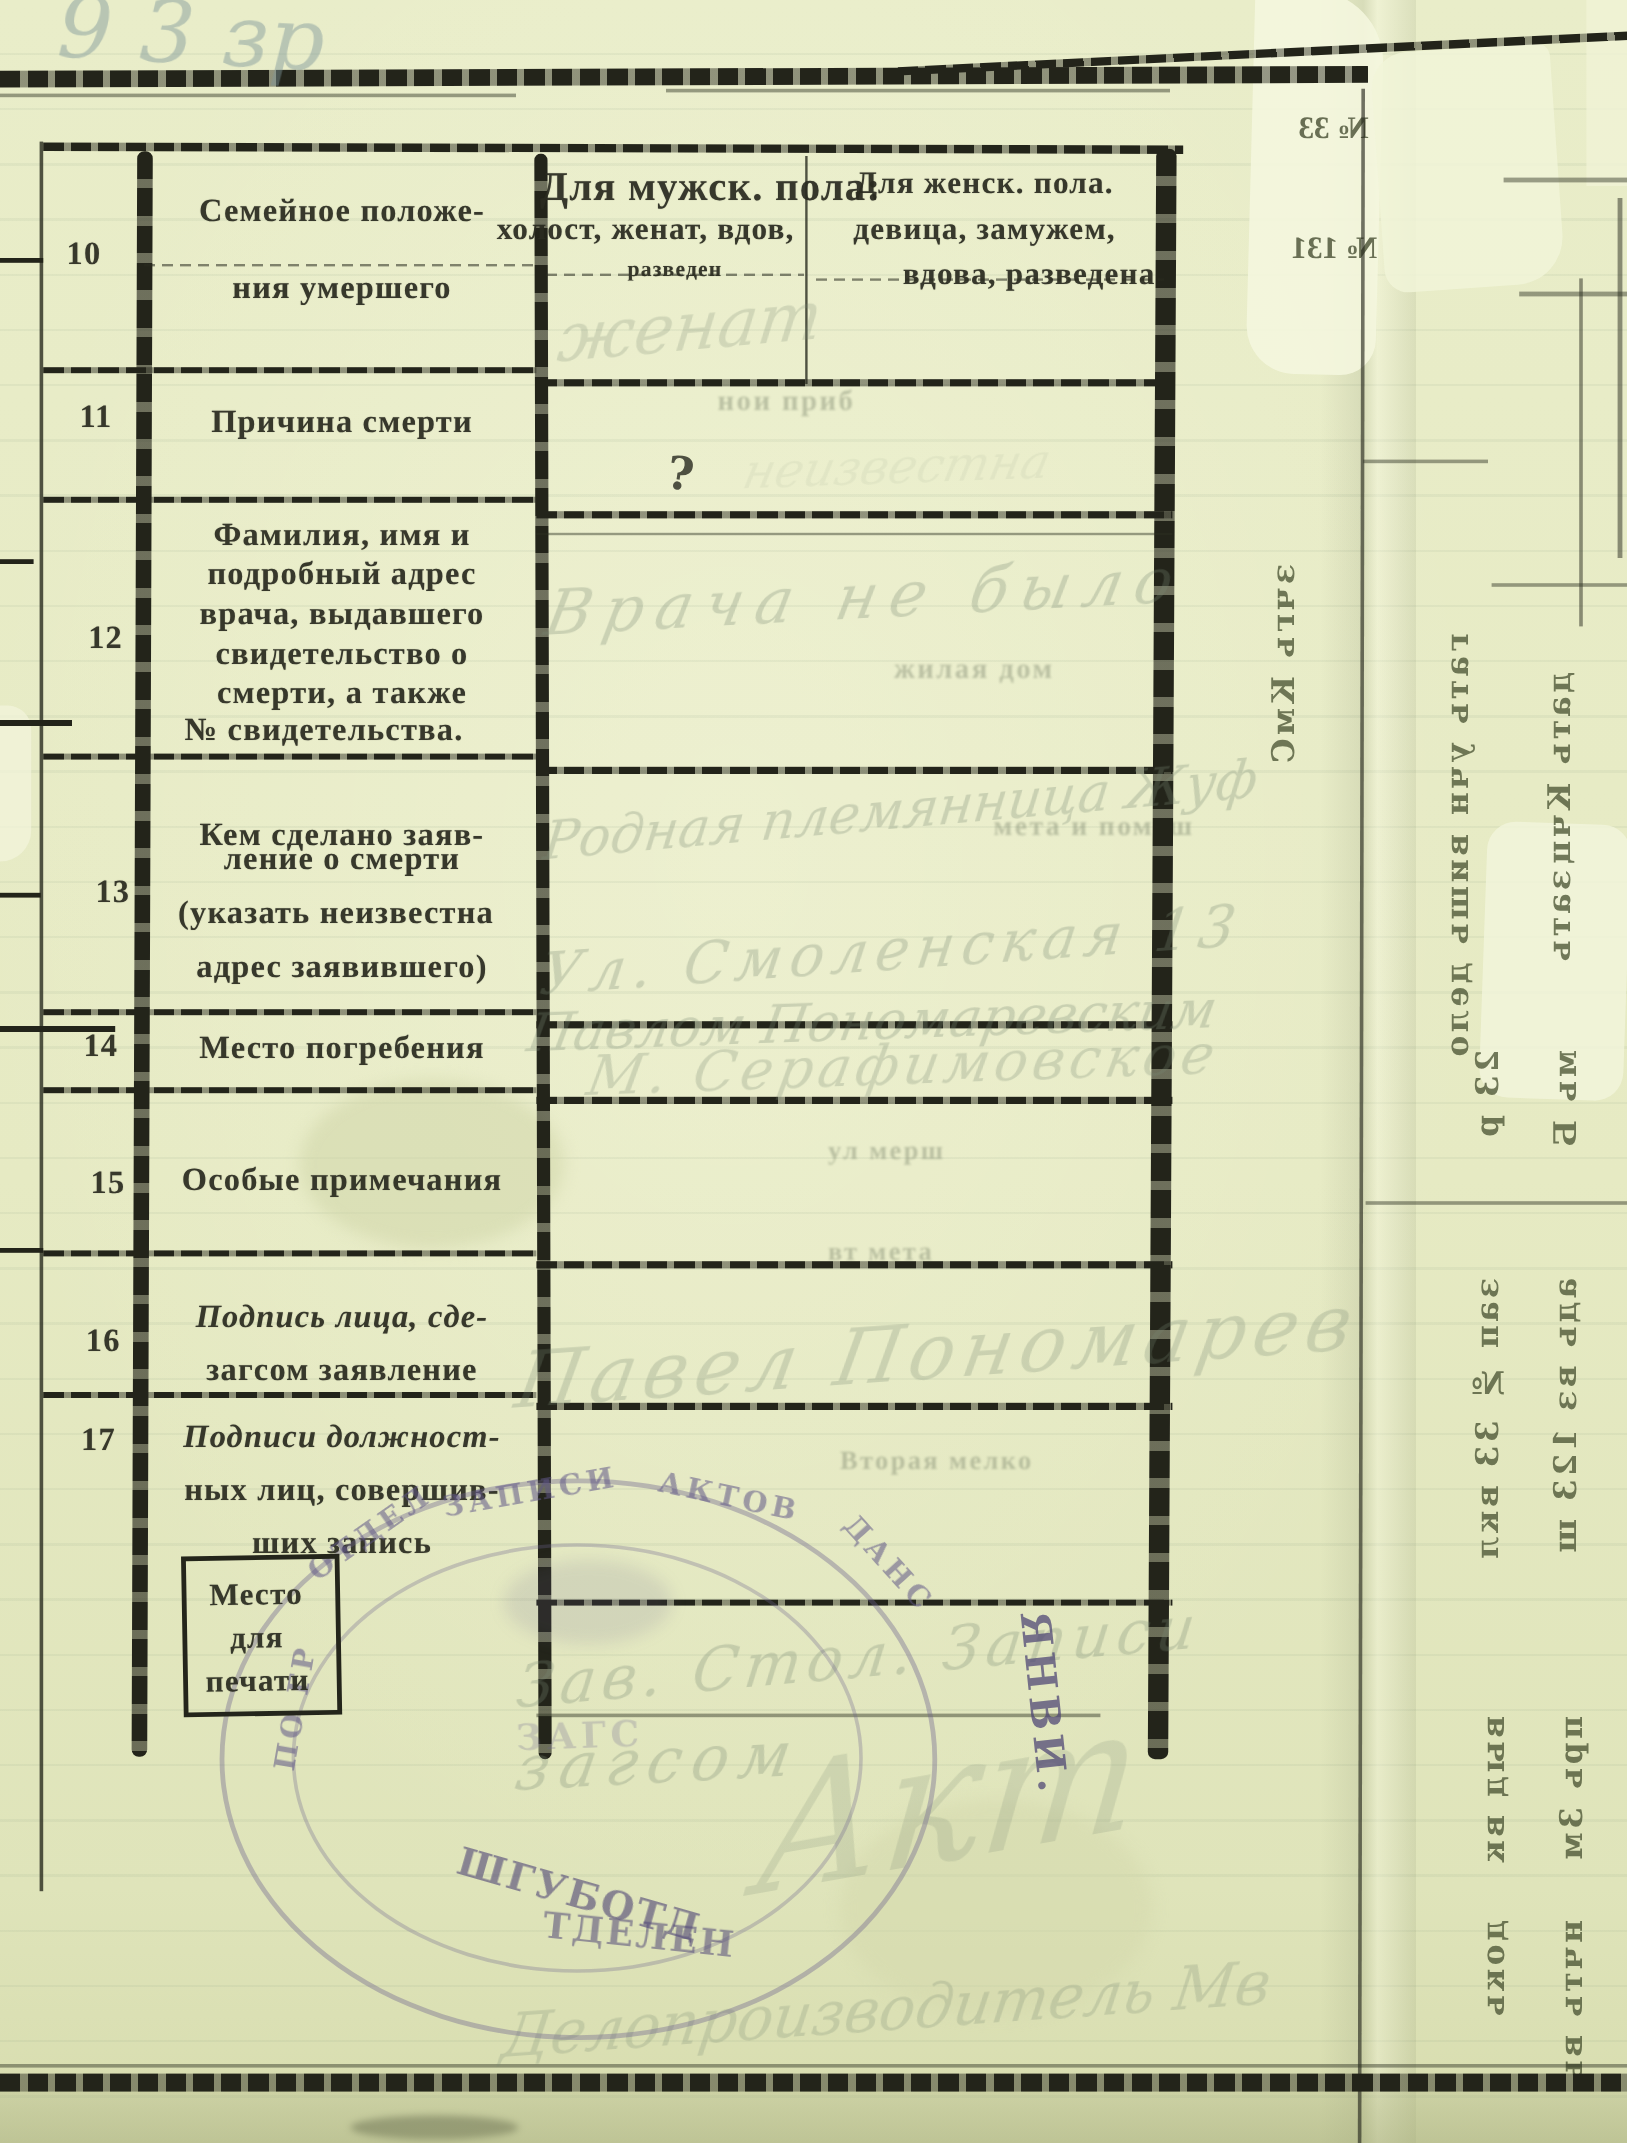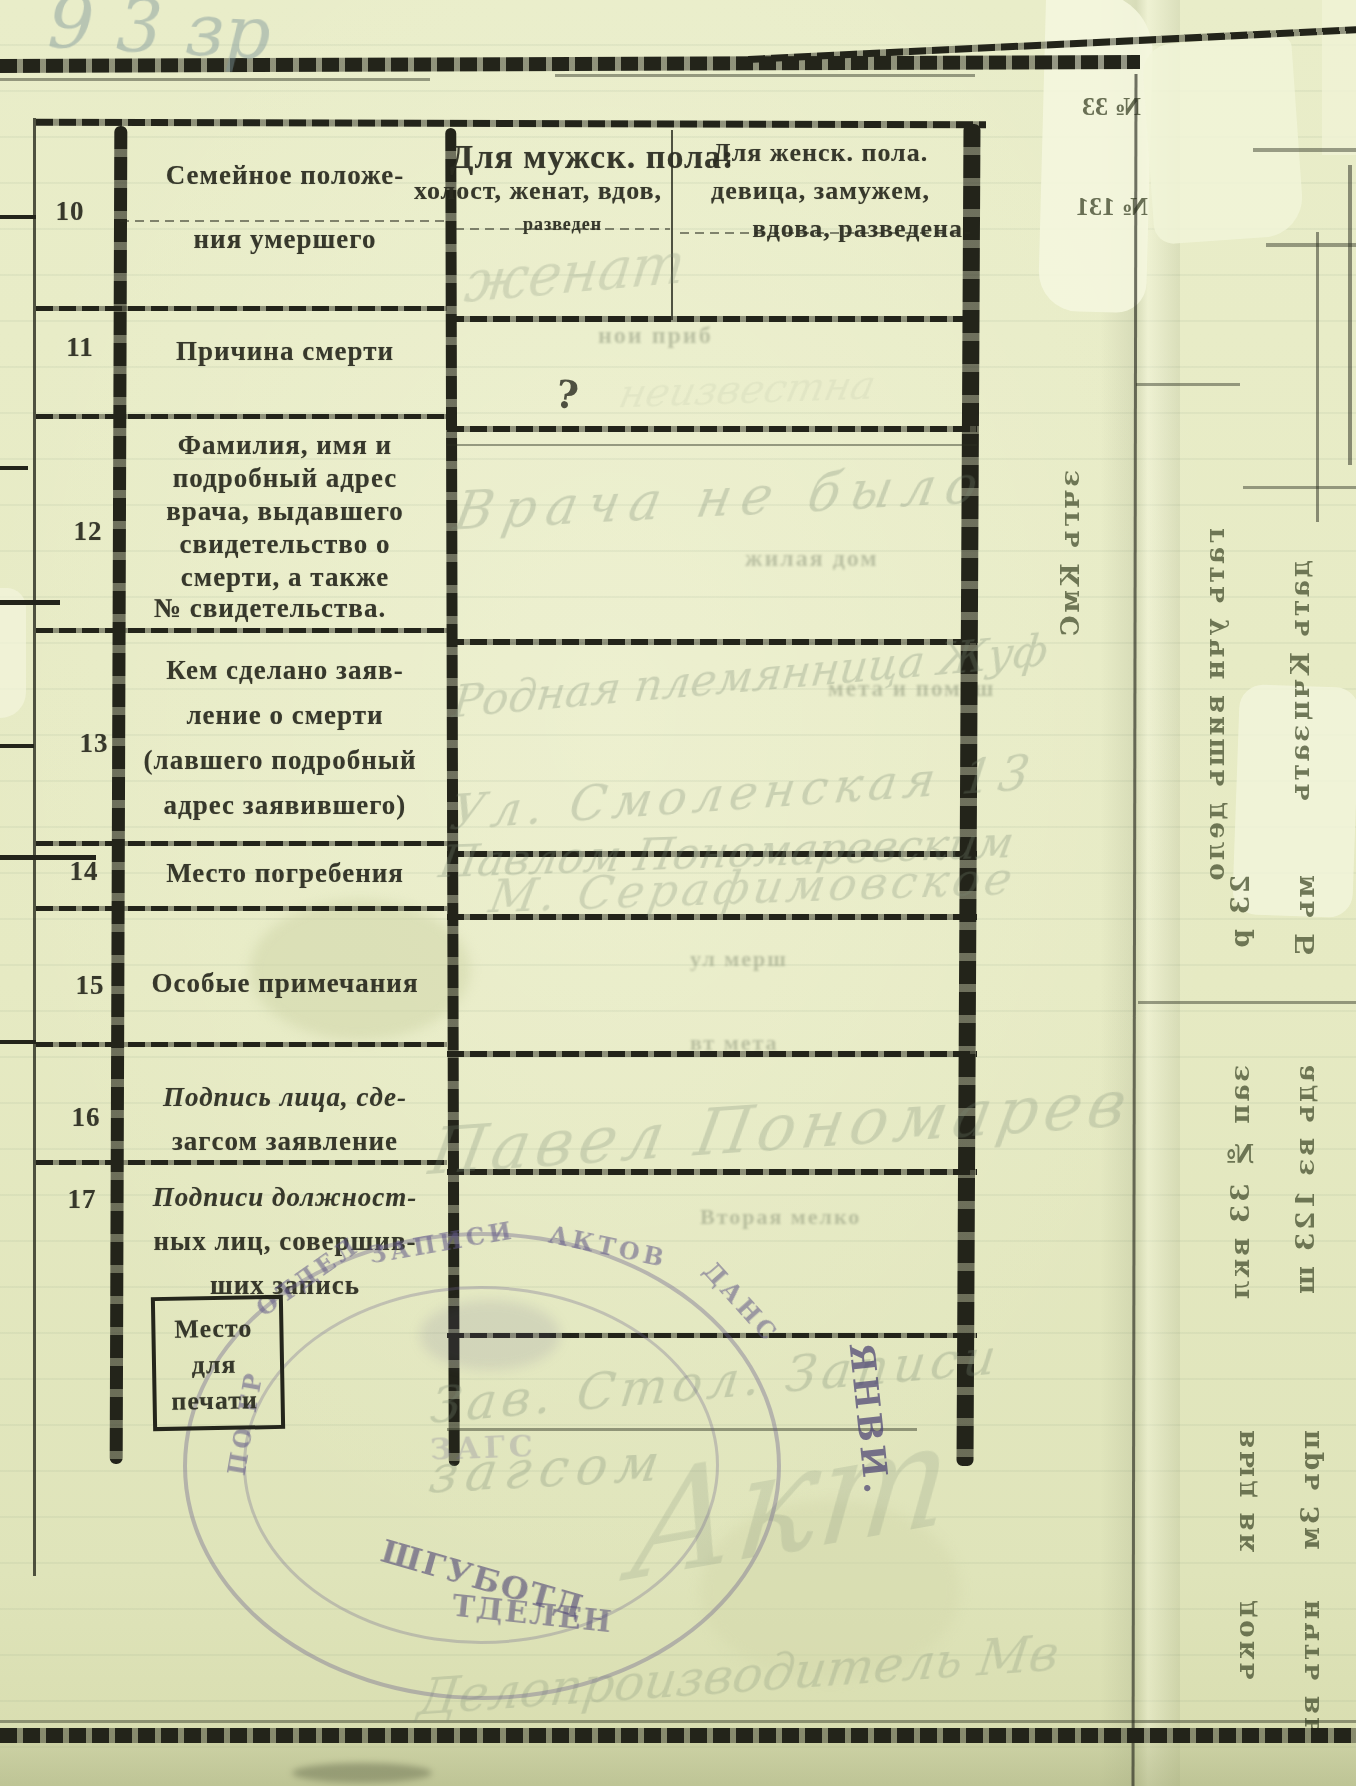--- a/index.html
+++ b/index.html
@@ -133,23 +133,23 @@
 
   <span class="pt" style="left:135px;top:160px;width:300px;font-size:27px;">Семейное положе-</span>
   <span class="pt" style="left:135px;top:224px;width:300px;font-size:27px;">ния умершего</span>
   <span class="pt" style="left:135px;top:336px;width:300px;font-size:27px;">Причина смерти</span>
   <span class="pt" style="left:135px;top:430px;width:300px;font-size:27px;">Фамилия, имя и</span>
   <span class="pt" style="left:135px;top:463px;width:300px;font-size:27px;">подробный адрес</span>
   <span class="pt" style="left:135px;top:496px;width:300px;font-size:27px;">врача, выдавшего</span>
   <span class="pt" style="left:135px;top:529px;width:300px;font-size:27px;">свидетельство о</span>
   <span class="pt" style="left:135px;top:562px;width:300px;font-size:27px;">смерти, а также</span>
   <span class="pt" style="left:120px;top:593px;width:300px;font-size:27px;">№ свидетельства.</span>
-  <span class="pt" style="left:135px;top:655px;width:300px;font-size:27px;">Кем сделано заяв-</span>
+  <span class="pt" style="left:135px;top:680px;width:300px;font-size:27px;">Кем сделано заяв-</span>
   <span class="pt" style="left:135px;top:700px;width:300px;font-size:27px;">ление о смерти</span>
-  <span class="pt" style="left:130px;top:745px;width:300px;font-size:27px;">(лавшего подробный</span>
+  <span class="pt" style="left:130px;top:745px;width:300px;font-size:27px;">(указать неизвестна</span>
   <span class="pt" style="left:135px;top:790px;width:300px;font-size:27px;">адрес заявившего)</span>
   <span class="pt" style="left:135px;top:858px;width:300px;font-size:27px;">Место погребения</span>
   <span class="pt" style="left:135px;top:968px;width:300px;font-size:27px;">Особые примечания</span>
   <span class="pt" style="left:135px;top:1082px;width:300px;font-size:27px;font-style:italic;">Подпись лица, сде-</span>
   <span class="pt" style="left:135px;top:1126px;width:300px;font-size:27px;">загсом заявление</span>
   <span class="pt" style="left:135px;top:1182px;width:300px;font-size:27px;font-style:italic;">Подписи должност-</span>
   <span class="pt" style="left:135px;top:1226px;width:300px;font-size:27px;">ных лиц, совершив-</span>
   <span class="pt" style="left:135px;top:1270px;width:300px;font-size:27px;">ших запись</span>
 
   <span class="hw" style="left:465px;top:240px;font-size:56px;opacity:.4;transform:rotate(-5deg) skewX(-12deg);">женат</span>

